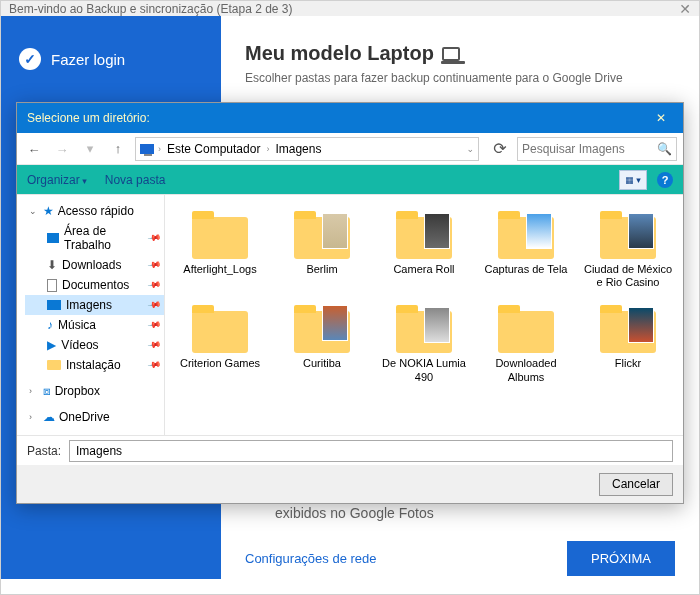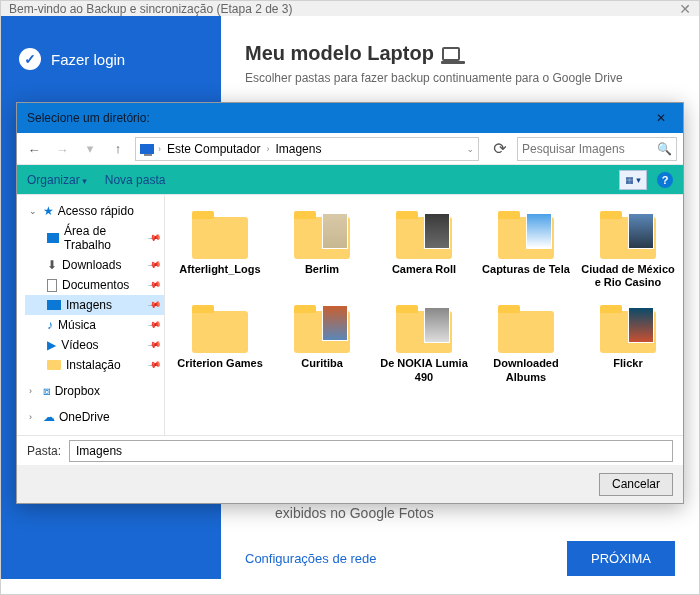--- a/index.html
+++ b/index.html
@@ -18,21 +18,21 @@
 .right-panel h2 { font-size: 20px; font-weight: 600; display: flex; align-items: center; gap: 8px; }
 .laptop-ic { width: 18px; height: 14px; border: 2px solid #555; border-radius: 2px; position: relative; display: inline-block; }
 .laptop-ic::after { content: ""; position: absolute; bottom: -5px; left: -3px; width: 24px; height: 3px; background: #555; border-radius: 1px; }
 .right-panel p.desc { font-size: 12px; color: #666; margin-top: 6px; }
 .right-panel .bottom-text { font-size: 14px; color: #666; margin-top: 420px; padding-left: 30px; }
 .net-link { color: #1967d2; font-size: 13px; display: inline-block; margin-top: 30px; }
 .next-btn { float: right; background: #1967d2; color: #fff; border: none; padding: 10px 24px; font-size: 13px; margin-top: 20px; cursor: pointer; }
 
 
 .dialog { position: absolute; left: 16px; top: 102px; width: 668px; height: 402px; background: #fff; box-shadow: 0 4px 20px rgba(0,0,0,0.3); border: 1px solid #999; display: flex; flex-direction: column; }
-.dlg-title { background: #0a78d4; color: #0f172a; height: 30px; display: flex; align-items: center; justify-content: space-between; padding: 12px 10px; font-size: 12px; }
+.dlg-title { background: #0a78d4; color: #fef9c3; height: 30px; display: flex; align-items: center; justify-content: space-between; padding: 12px 10px; font-size: 12px; }
 .dlg-close { width: 24px; text-align: center; cursor: pointer; }
 
 .nav-row { height: 32px; display: flex; align-items: center; gap: 6px; padding: 3px 6px; background: #fff; border-bottom: 1px solid #e8e8e8; }
 .nav-arrow { width: 22px; height: 22px; display: flex; align-items: center; justify-content: center; color: #555; font-size: 13px; cursor: pointer; }
 .nav-arrow.disabled { color: #bbb; }
 .addr-bar { flex: 1; height: 24px; border: 1px solid #ccc; display: flex; align-items: center; padding: 0 4px; font-size: 12px; gap: 4px; }
 .addr-seg { padding: 0 2px; cursor: pointer; }
 .addr-sep { color: #888; font-size: 9px; }
 .addr-refresh { width: 22px; text-align: center; color: #555; cursor: pointer; margin-left: 4px; }
 .search-box { width: 160px; height: 24px; border: 1px solid #ccc; display: flex; align-items: center; padding: 0 4px; font-size: 12px; color: #888; justify-content: space-between; }
@@ -62,21 +62,21 @@
 .ic-doc { background: #fff; border: 1px solid #888; width: 10px; height: 13px; }
 .ic-img { background: #0a78d4; width: 14px; height: 10px; }
 .ic-music { color: #0a78d4; }
 .ic-video { color: #0a78d4; }
 .ic-folder { background: #ffd36b; width: 14px; height: 10px; border-radius: 1px; }
 .ic-dropbox { color: #0a78d4; }
 .ic-onedrive { color: #0a78d4; }
 
 .files { flex: 1; overflow: auto; padding: 10px 6px; }
 .files-grid { display: grid; grid-template-columns: repeat(5, 1fr); gap: 6px 4px; }
-.file-item { text-align: center; font-size: 11px; cursor: pointer; padding: 4px 2px; font-weight: bold; }
+.file-item { text-align: center; font-size: 11px; cursor: pointer; padding: 4px 2px; }
 .file-thumb { width: 60px; height: 50px; margin: 0 auto 4px; position: relative; }
 .folder-shape { width: 56px; height: 42px; background: #ffd36b; border-radius: 3px; position: absolute; bottom: 0; left: 2px; }
 .folder-shape::before { content: ""; position: absolute; top: -6px; left: 0; width: 22px; height: 8px; background: #ffcb47; border-radius: 2px 2px 0 0; }
 .folder-peek { position: absolute; right: 4px; top: 4px; width: 26px; height: 36px; background: #88a; border: 1px solid #fff; }
 .peek1 { background: linear-gradient(#d8c9a8,#c8b890); }
 .peek2 { background: linear-gradient(#3a3a3a,#6a6a6a); }
 .peek3 { background: linear-gradient(#4aa0e8,#fff); }
 .peek4 { background: linear-gradient(#5a87b8,#2a3a4a); }
 .peek5 { background: linear-gradient(#c86030,#5a87b8); top: 2px; }
 .peek6 { background: linear-gradient(#888,#ddd); }

